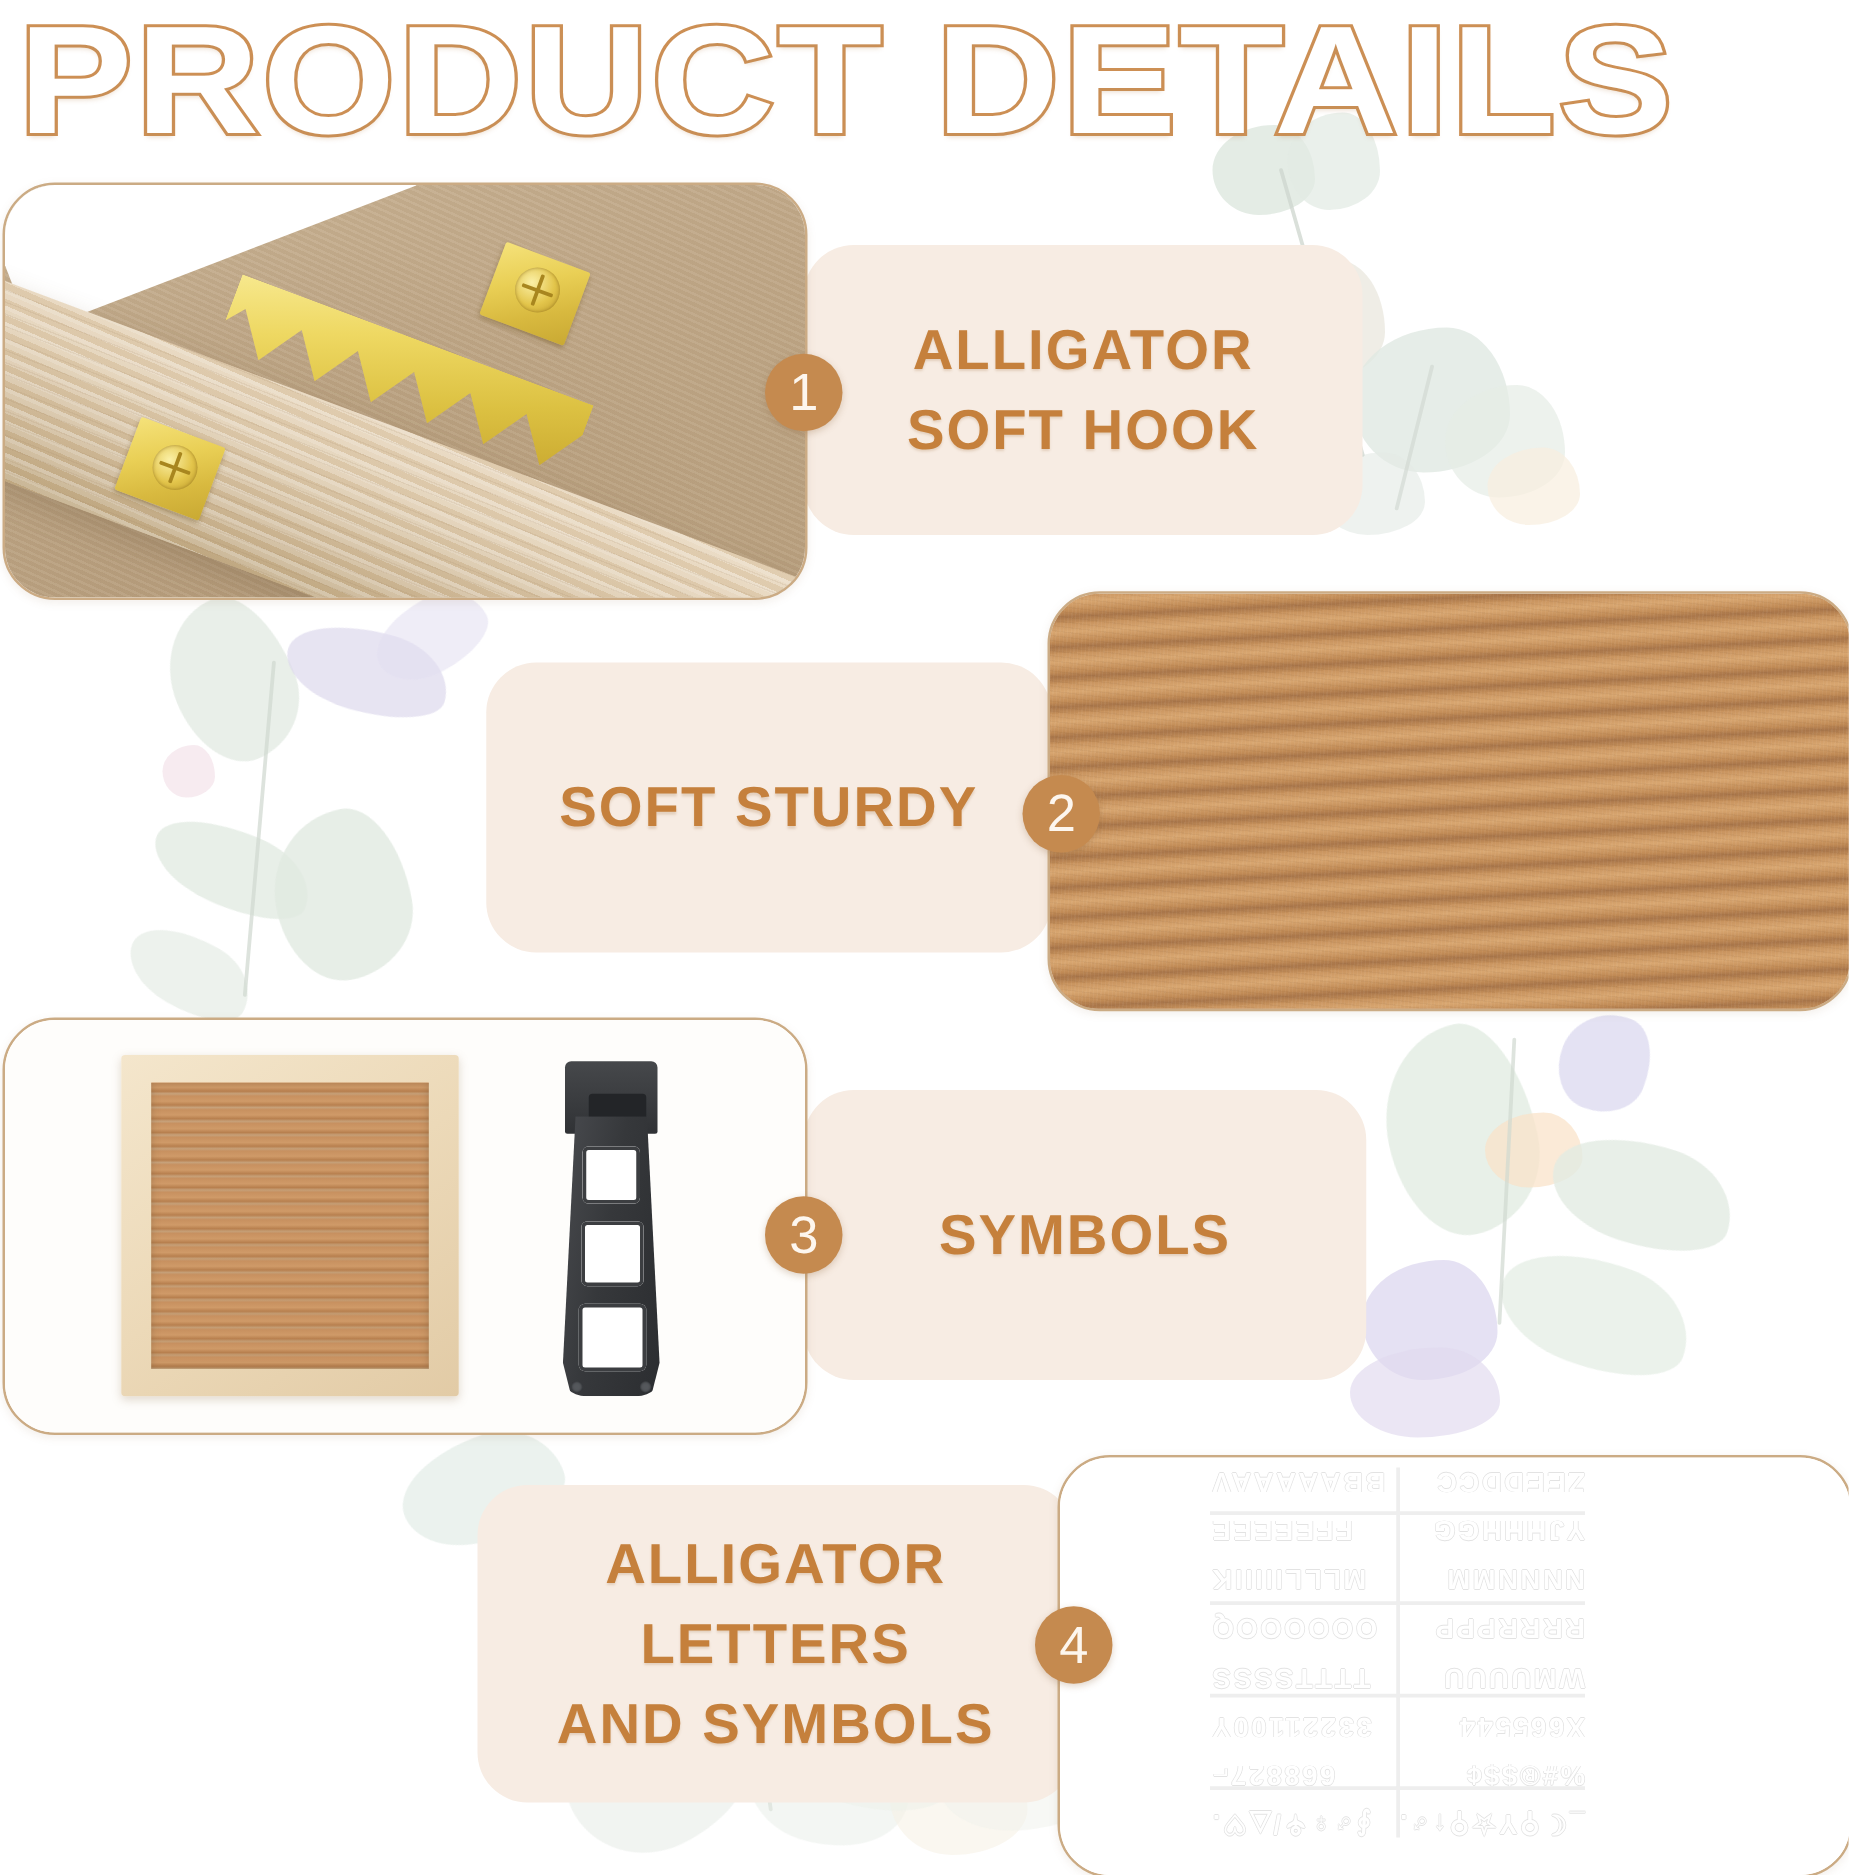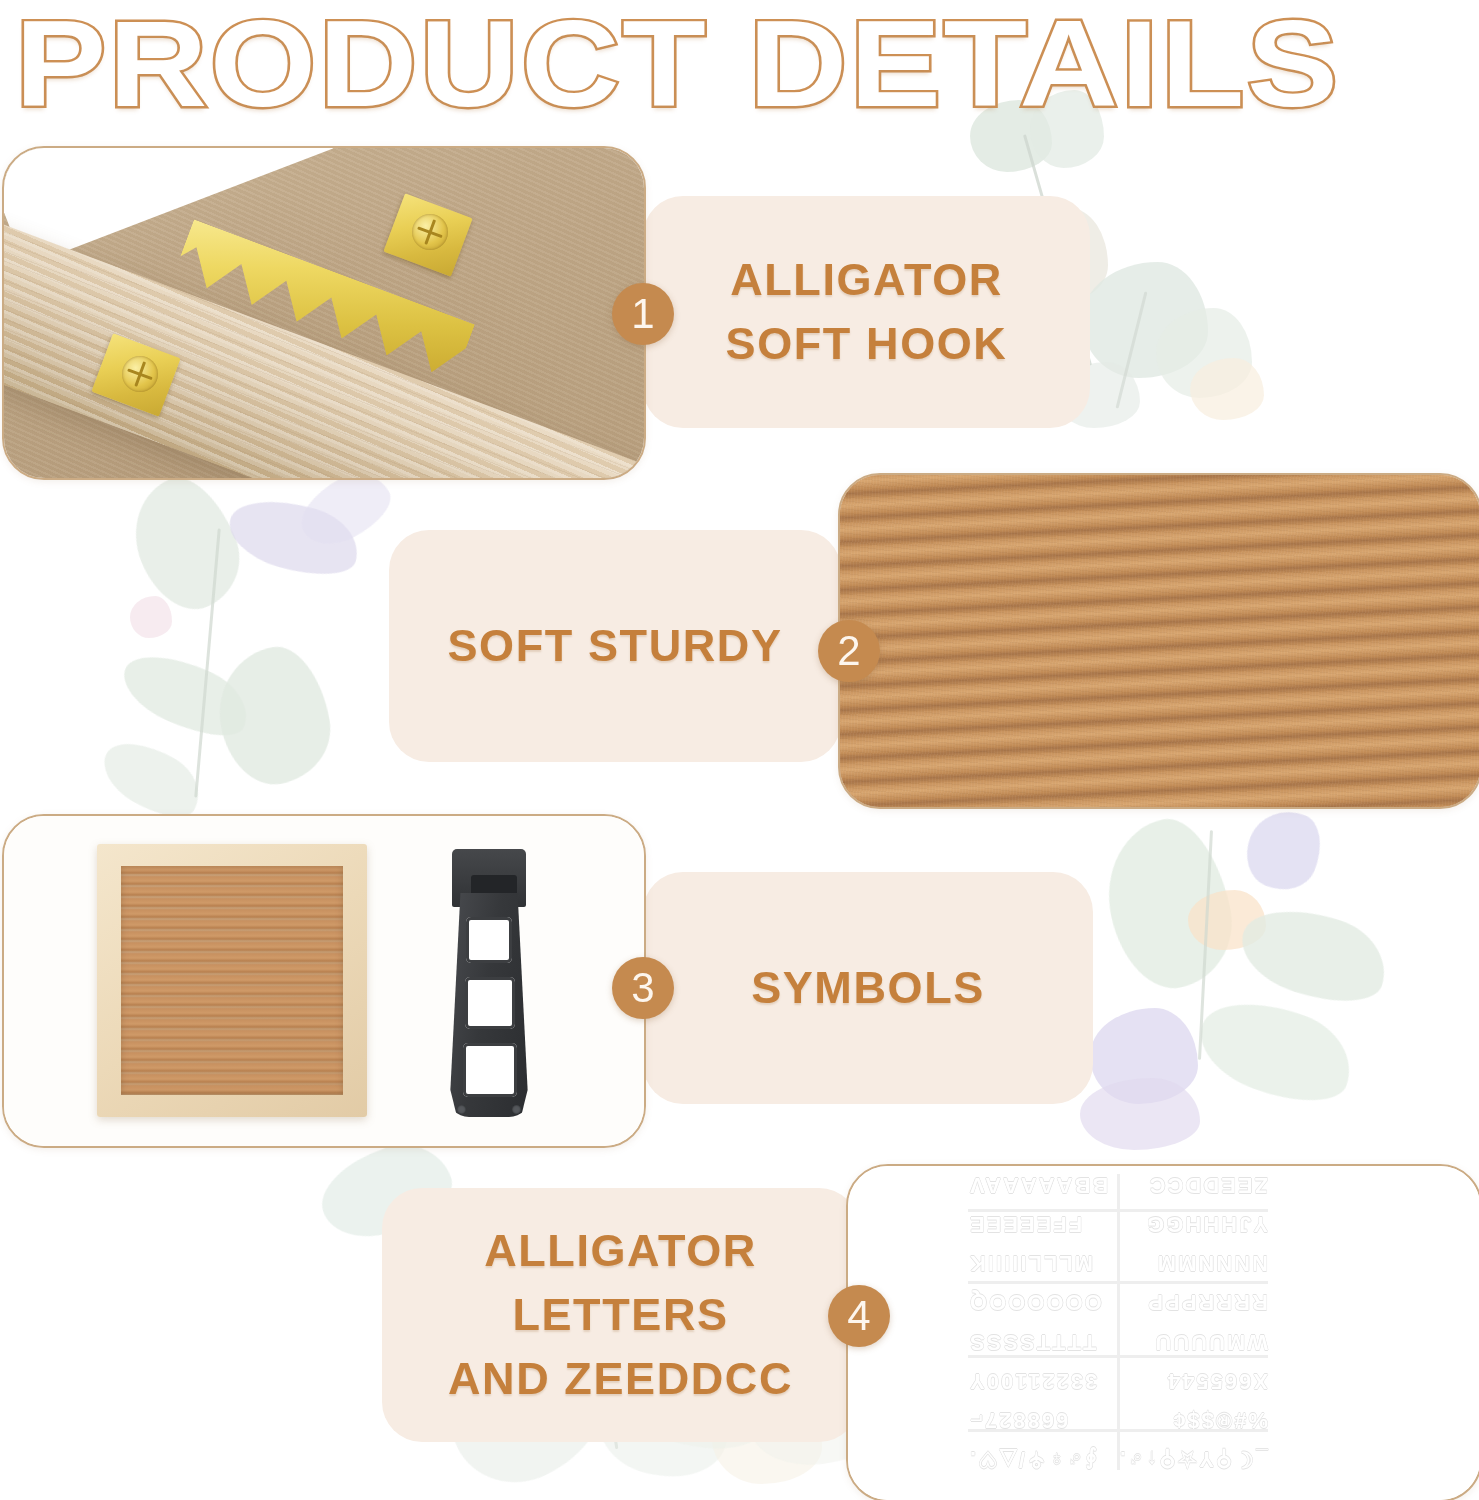--- a/index.html
+++ b/index.html
@@ -425,21 +425,21 @@
     <div class="line">SOFT STURDY</div>
   </div>
 
   <div class="text-panel" id="tp3">
     <div class="line">SYMBOLS</div>
   </div>
 
   <div class="text-panel" id="tp4">
     <div class="line">ALLIGATOR</div>
     <div class="line">LETTERS</div>
-    <div class="line">AND ZEEDDCC</div>
+    <div class="line">AND SYMBOLS</div>
   </div>
 
   <div class="badge" id="b1">1</div>
   <div class="badge" id="b2">2</div>
   <div class="badge" id="b3">3</div>
   <div class="badge" id="b4">4</div>
 
 </div>
 
 </body></html>

